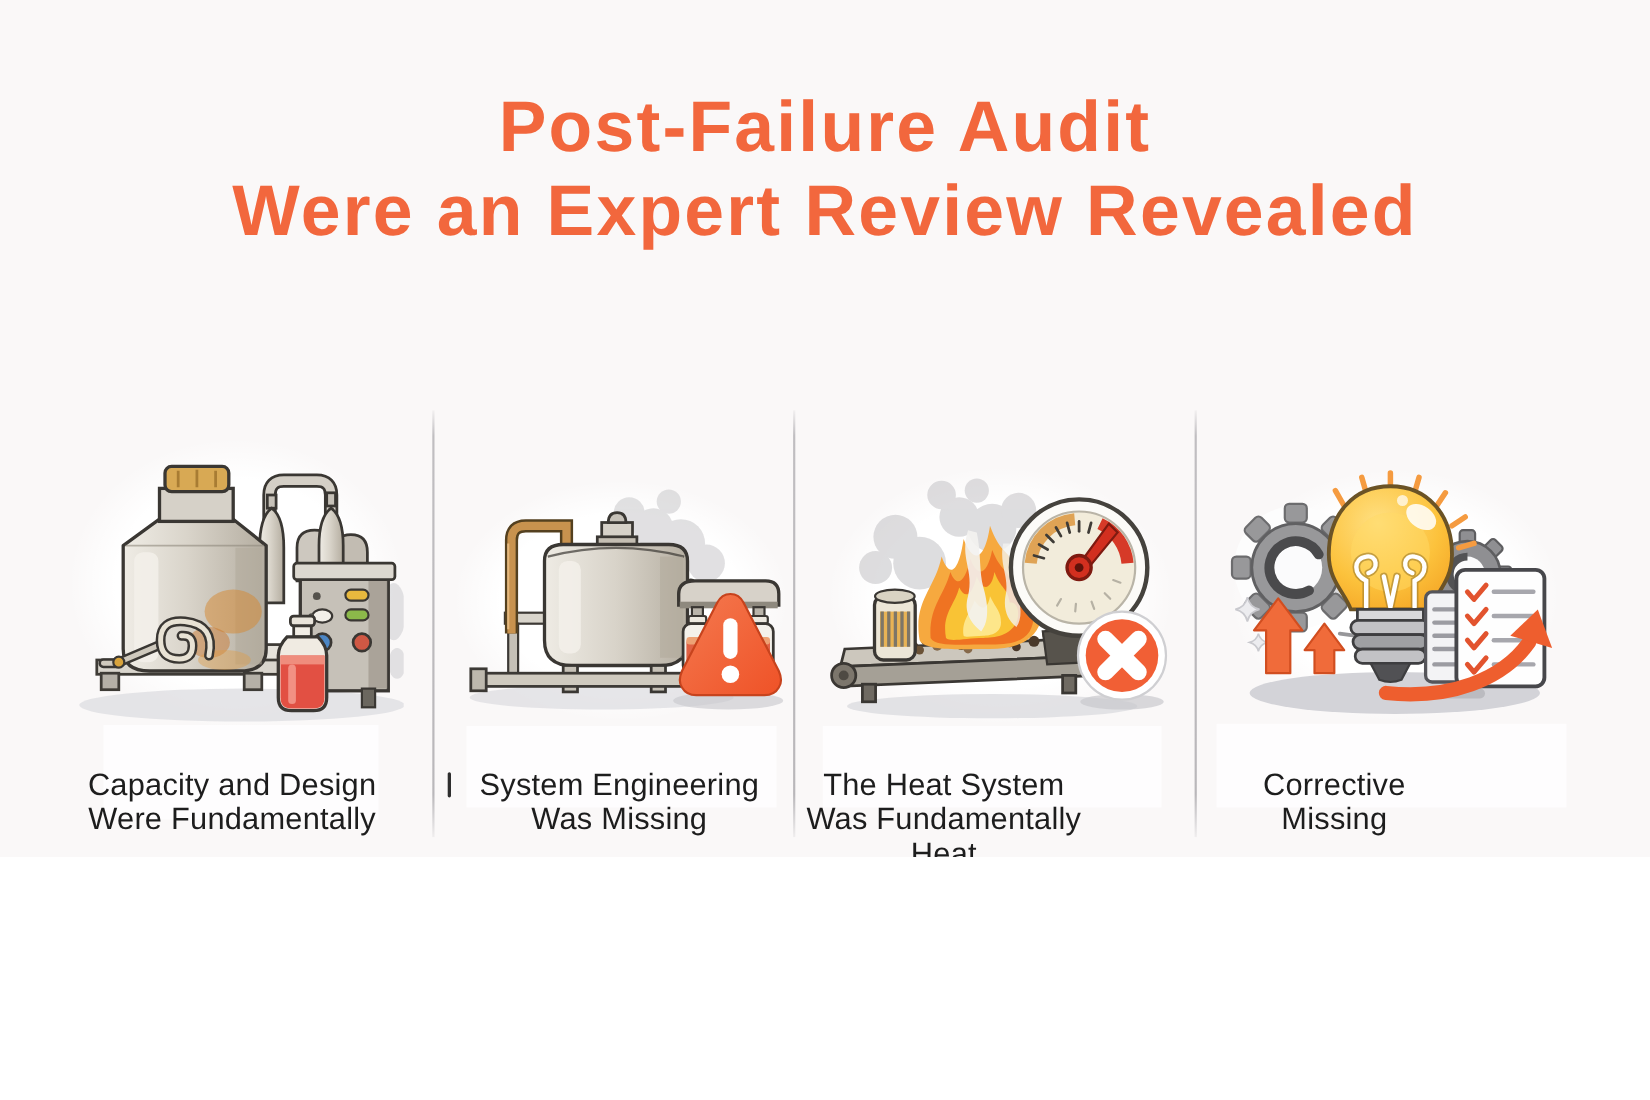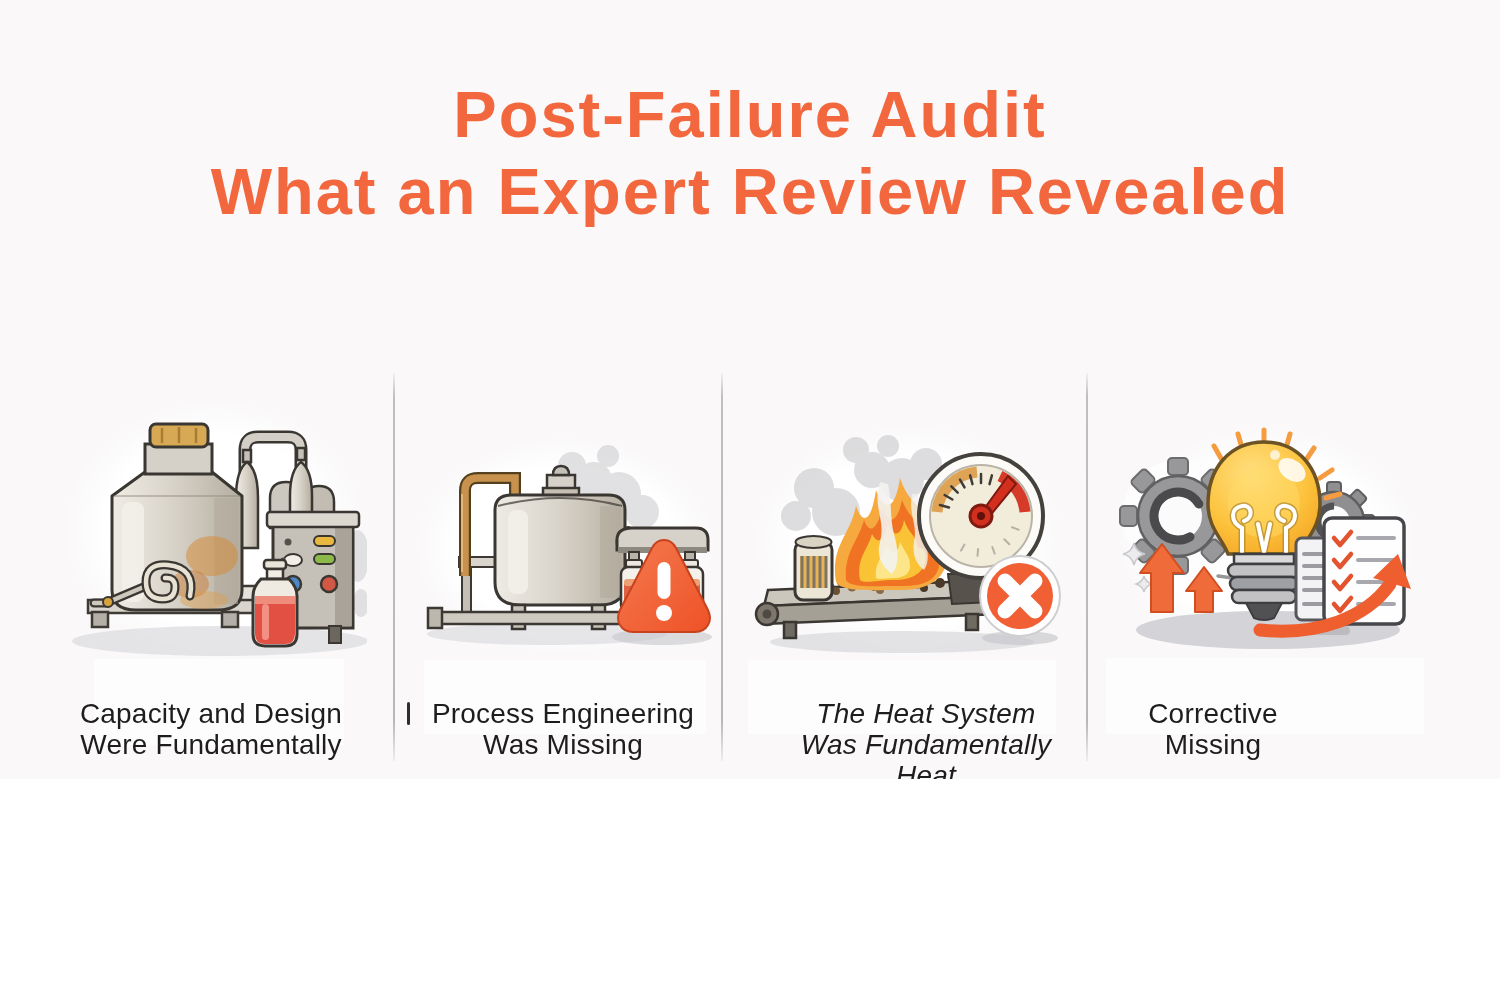--- a/index.html
+++ b/index.html
@@ -21,21 +21,21 @@
            letter-spacing:.2px;font-weight:400;}
   .stray{position:absolute;width:2.5px;height:23px;background:#2e2e2e;border-radius:2px;}
 </style>
 </head>
 <body>
 
 <div class="page">
 
   <div class="title">
     <div>Post-Failure Audit</div>
-    <div>What an Expert Review Revealed</div>
+    <div>Were an Expert Review Revealed</div>
   </div>
 
   <div class="patch" style="left:94px;top:659px;width:250px;height:86px;"></div>
   <div class="patch" style="left:424px;top:660px;width:282px;height:74px;"></div>
   <div class="patch" style="left:748px;top:660px;width:308px;height:74px;"></div>
   <div class="patch" style="left:1106px;top:658px;width:318px;height:76px;"></div>
 
   <div class="divider" style="left:393px;"></div>
   <div class="divider" style="left:721px;"></div>
   <div class="divider" style="left:1086px;"></div>
@@ -444,24 +444,24 @@
   </svg>
   </div>
 
   <div class="stray" style="left:407px;top:702px;"></div>
 
   <div class="caption" style="left:36px;top:698px;width:350px;">
     <div>Capacity and Design</div>
     <div>Were Fundamentally</div>
   </div>
   <div class="caption" style="left:410px;top:698px;width:306px;">
-    <div>Process Engineering</div>
+    <div>System Engineering</div>
     <div>Was Missing</div>
   </div>
-  <div class="caption" style="left:764px;top:698px;width:324px;font-style:italic;">
+  <div class="caption" style="left:696px;top:698px;width:324px;">
     <div>The Heat System</div>
     <div>Was Fundamentally</div>
     <div>Heat</div>
   </div>
   <div class="caption" style="left:1051px;top:698px;width:324px;">
     <div>Corrective</div>
     <div>Missing</div>
   </div>
 
 </div>

